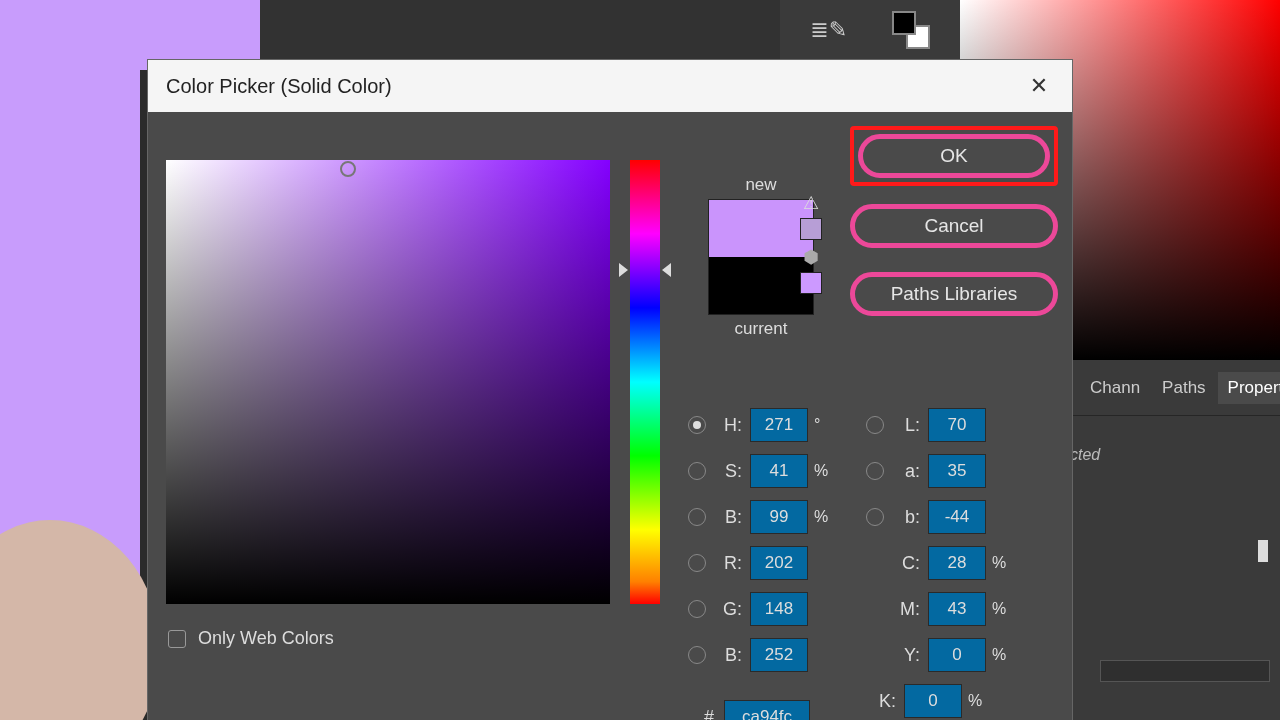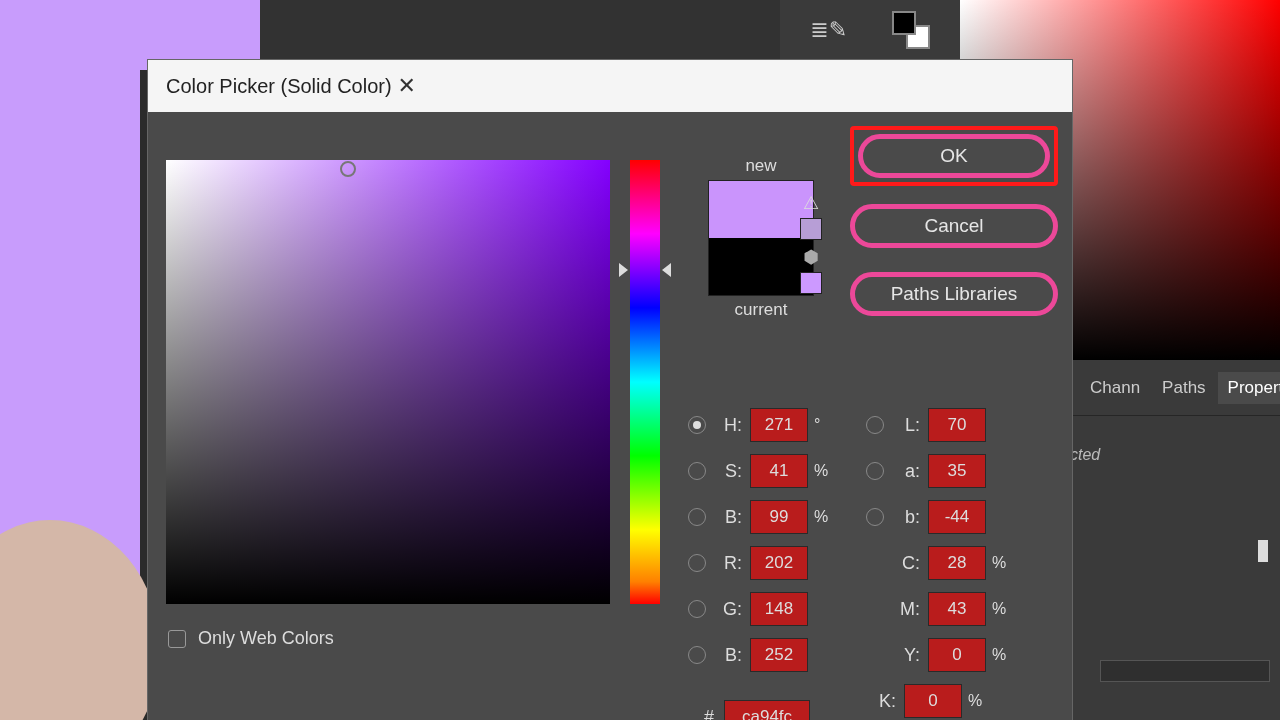--- a/index.html
+++ b/index.html
@@ -22,21 +22,21 @@
   #bg-rightpanel{position:absolute;left:1060px;top:360px;width:220px;height:372px;background:#3a3a3a;color:#ccc;}
   #bg-tabs{display:flex;gap:2px;height:56px;align-items:center;padding-left:20px;font-size:17px;border-bottom:1px solid #262626;}
   #bg-tabs span{padding:6px 10px;}
   #bg-tabs .sel{background:#4a4a4a;color:#fff;}
   #bg-status{padding:30px 10px 10px 10px;font-style:italic;color:#bbb;}
   #bg-slider{position:absolute;right:10px;bottom:50px;width:170px;height:22px;background:#2f2f2f;border:1px solid #555;}
   #bg-whitebox{position:absolute;right:12px;top:180px;width:10px;height:22px;background:#ddd;}
 
   
   #dlg{position:absolute;left:148px;top:60px;width:924px;height:660px;background:#4a4a4a;box-shadow:0 0 0 1px #666;}
-  #titlebar{height:52px;background:#f5f5f5;display:flex;align-items:center;justify-content:flex-start;padding:0 18px;color:#222;font-size:20px;}
+  #titlebar{height:52px;background:#f5f5f5;display:flex;align-items:center;justify-content:space-between;padding:0 18px;color:#222;font-size:20px;}
   #close-x{font-size:22px;color:#333;cursor:pointer;width:30px;height:30px;display:flex;align-items:center;justify-content:center;}
   #body{position:relative;padding:20px 14px;height:608px;}
 
   
   #sb-field{position:absolute;left:18px;top:48px;width:444px;height:444px;
     background:
       linear-gradient(to top, #000 0%, rgba(0,0,0,0) 100%),
       linear-gradient(to right, #fff 0%, hsl(271 100% 50%) 100%);
     cursor:crosshair;}
   #sb-cursor{position:absolute;width:16px;height:16px;border:2px solid #777;border-radius:50%;transform:translate(-50%,-50%);pointer-events:none;}
@@ -45,42 +45,42 @@
   #hue{position:absolute;left:482px;top:48px;width:30px;height:444px;
     background:linear-gradient(to bottom,
       #ff0000 0%, #ff00ff 16.6%, #0000ff 33.3%, #00ffff 50%,
       #00ff00 66.6%, #ffff00 83.3%, #ff8000 95%, #ff0000 100%);
     cursor:ns-resize;}
   .hue-arrow{position:absolute;width:0;height:0;border-top:7px solid transparent;border-bottom:7px solid transparent;}
   #hue-left{left:-11px;border-left:9px solid #ddd;}
   #hue-right{right:-11px;border-right:9px solid #ddd;}
 
   
-  #swatch-area{position:absolute;left:538px;top:44px;width:150px;}
+  #swatch-area{position:absolute;left:538px;top:63px;width:150px;}
   #swatch-area .lbl{color:#ddd;text-align:center;font-size:17px;}
   #swatch-box{margin:4px auto;width:106px;height:116px;border:1px solid #222;display:flex;flex-direction:column;}
   #swatch-new{flex:1;background:#ca94fc;}
   #swatch-cur{flex:1;background:#000;}
   #warn-col{position:absolute;left:652px;top:80px;display:flex;flex-direction:column;gap:6px;align-items:center;}
   .warn-icon{width:22px;height:20px;color:#ddd;font-size:18px;text-align:center;}
   .mini-sw{width:22px;height:22px;border:1px solid #222;}
 
   
   #btns{position:absolute;right:14px;top:14px;width:208px;display:flex;flex-direction:column;gap:18px;}
   .pill{height:44px;border-radius:22px;border:5px solid #ec4899;background:transparent;color:#e6e6e6;font-size:19px;display:flex;align-items:center;justify-content:center;cursor:pointer;}
   #ok-hi{border:4px solid #ff1a1a;border-radius:4px;padding:4px;}
   #btn-swatches,#btn-libraries{margin-top:6px;}
 
   
   #vals{position:absolute;left:540px;top:290px;width:368px;color:#ddd;font-size:18px;}
   .row{display:flex;align-items:center;height:46px;}
   .radio{width:18px;height:18px;border:1px solid #888;border-radius:50%;margin-right:8px;display:inline-flex;align-items:center;justify-content:center;cursor:pointer;flex:none;}
   .radio.sel::after{content:"";width:8px;height:8px;background:#ddd;border-radius:50%;}
   .row label{width:28px;text-align:right;margin-right:8px;}
-  .num{width:58px;height:34px;background:#b91c1c;border:1px solid #2a2a2a;color:#ddd;text-align:center;font-size:17px;padding:0;}
+  .num{width:58px;height:34px;background:#0369a1;border:1px solid #2a2a2a;color:#ddd;text-align:center;font-size:17px;padding:0;}
   .unit{width:22px;text-align:left;margin-left:6px;font-size:16px;}
   .col2{margin-left:30px;display:flex;align-items:center;}
 
   
   #owc{position:absolute;left:20px;top:516px;display:flex;align-items:center;gap:12px;color:#ddd;font-size:18px;}
   #owc .cb{width:18px;height:18px;border:1px solid #999;border-radius:3px;}
   
   #hexrow{position:absolute;left:556px;top:588px;display:flex;align-items:center;gap:10px;color:#ddd;font-size:18px;}
   #hexrow .num{width:86px;}
 </style>

